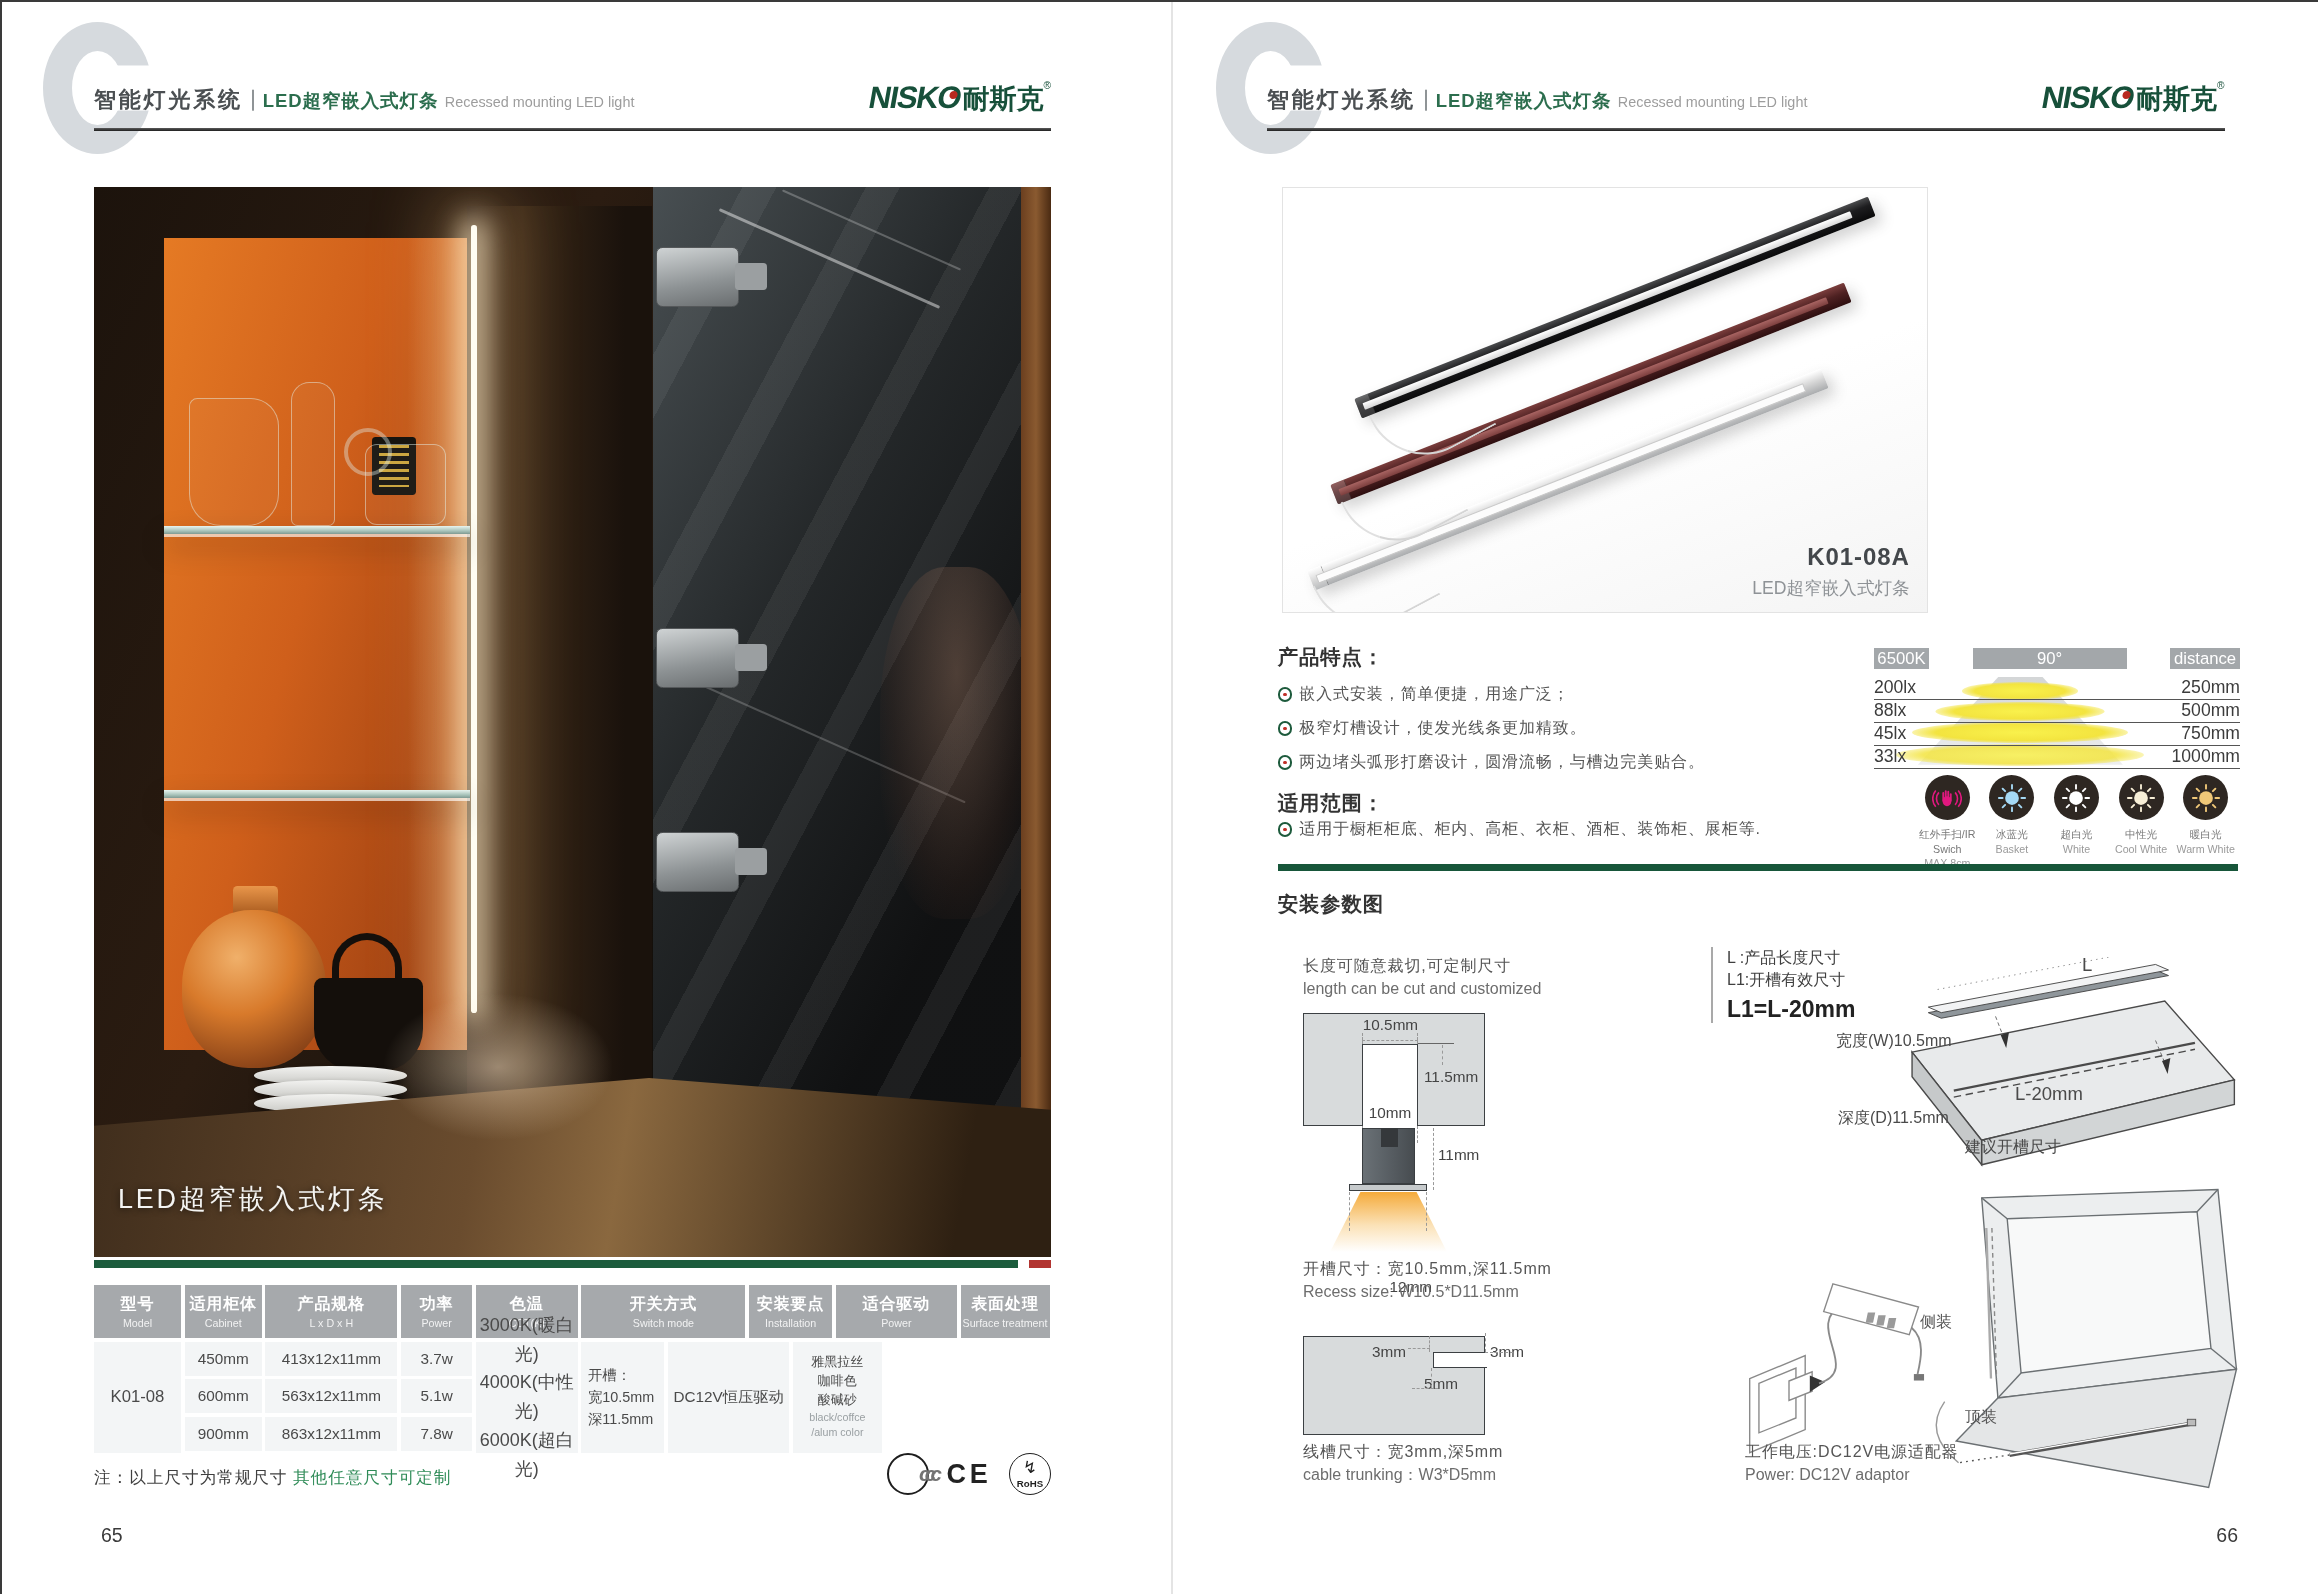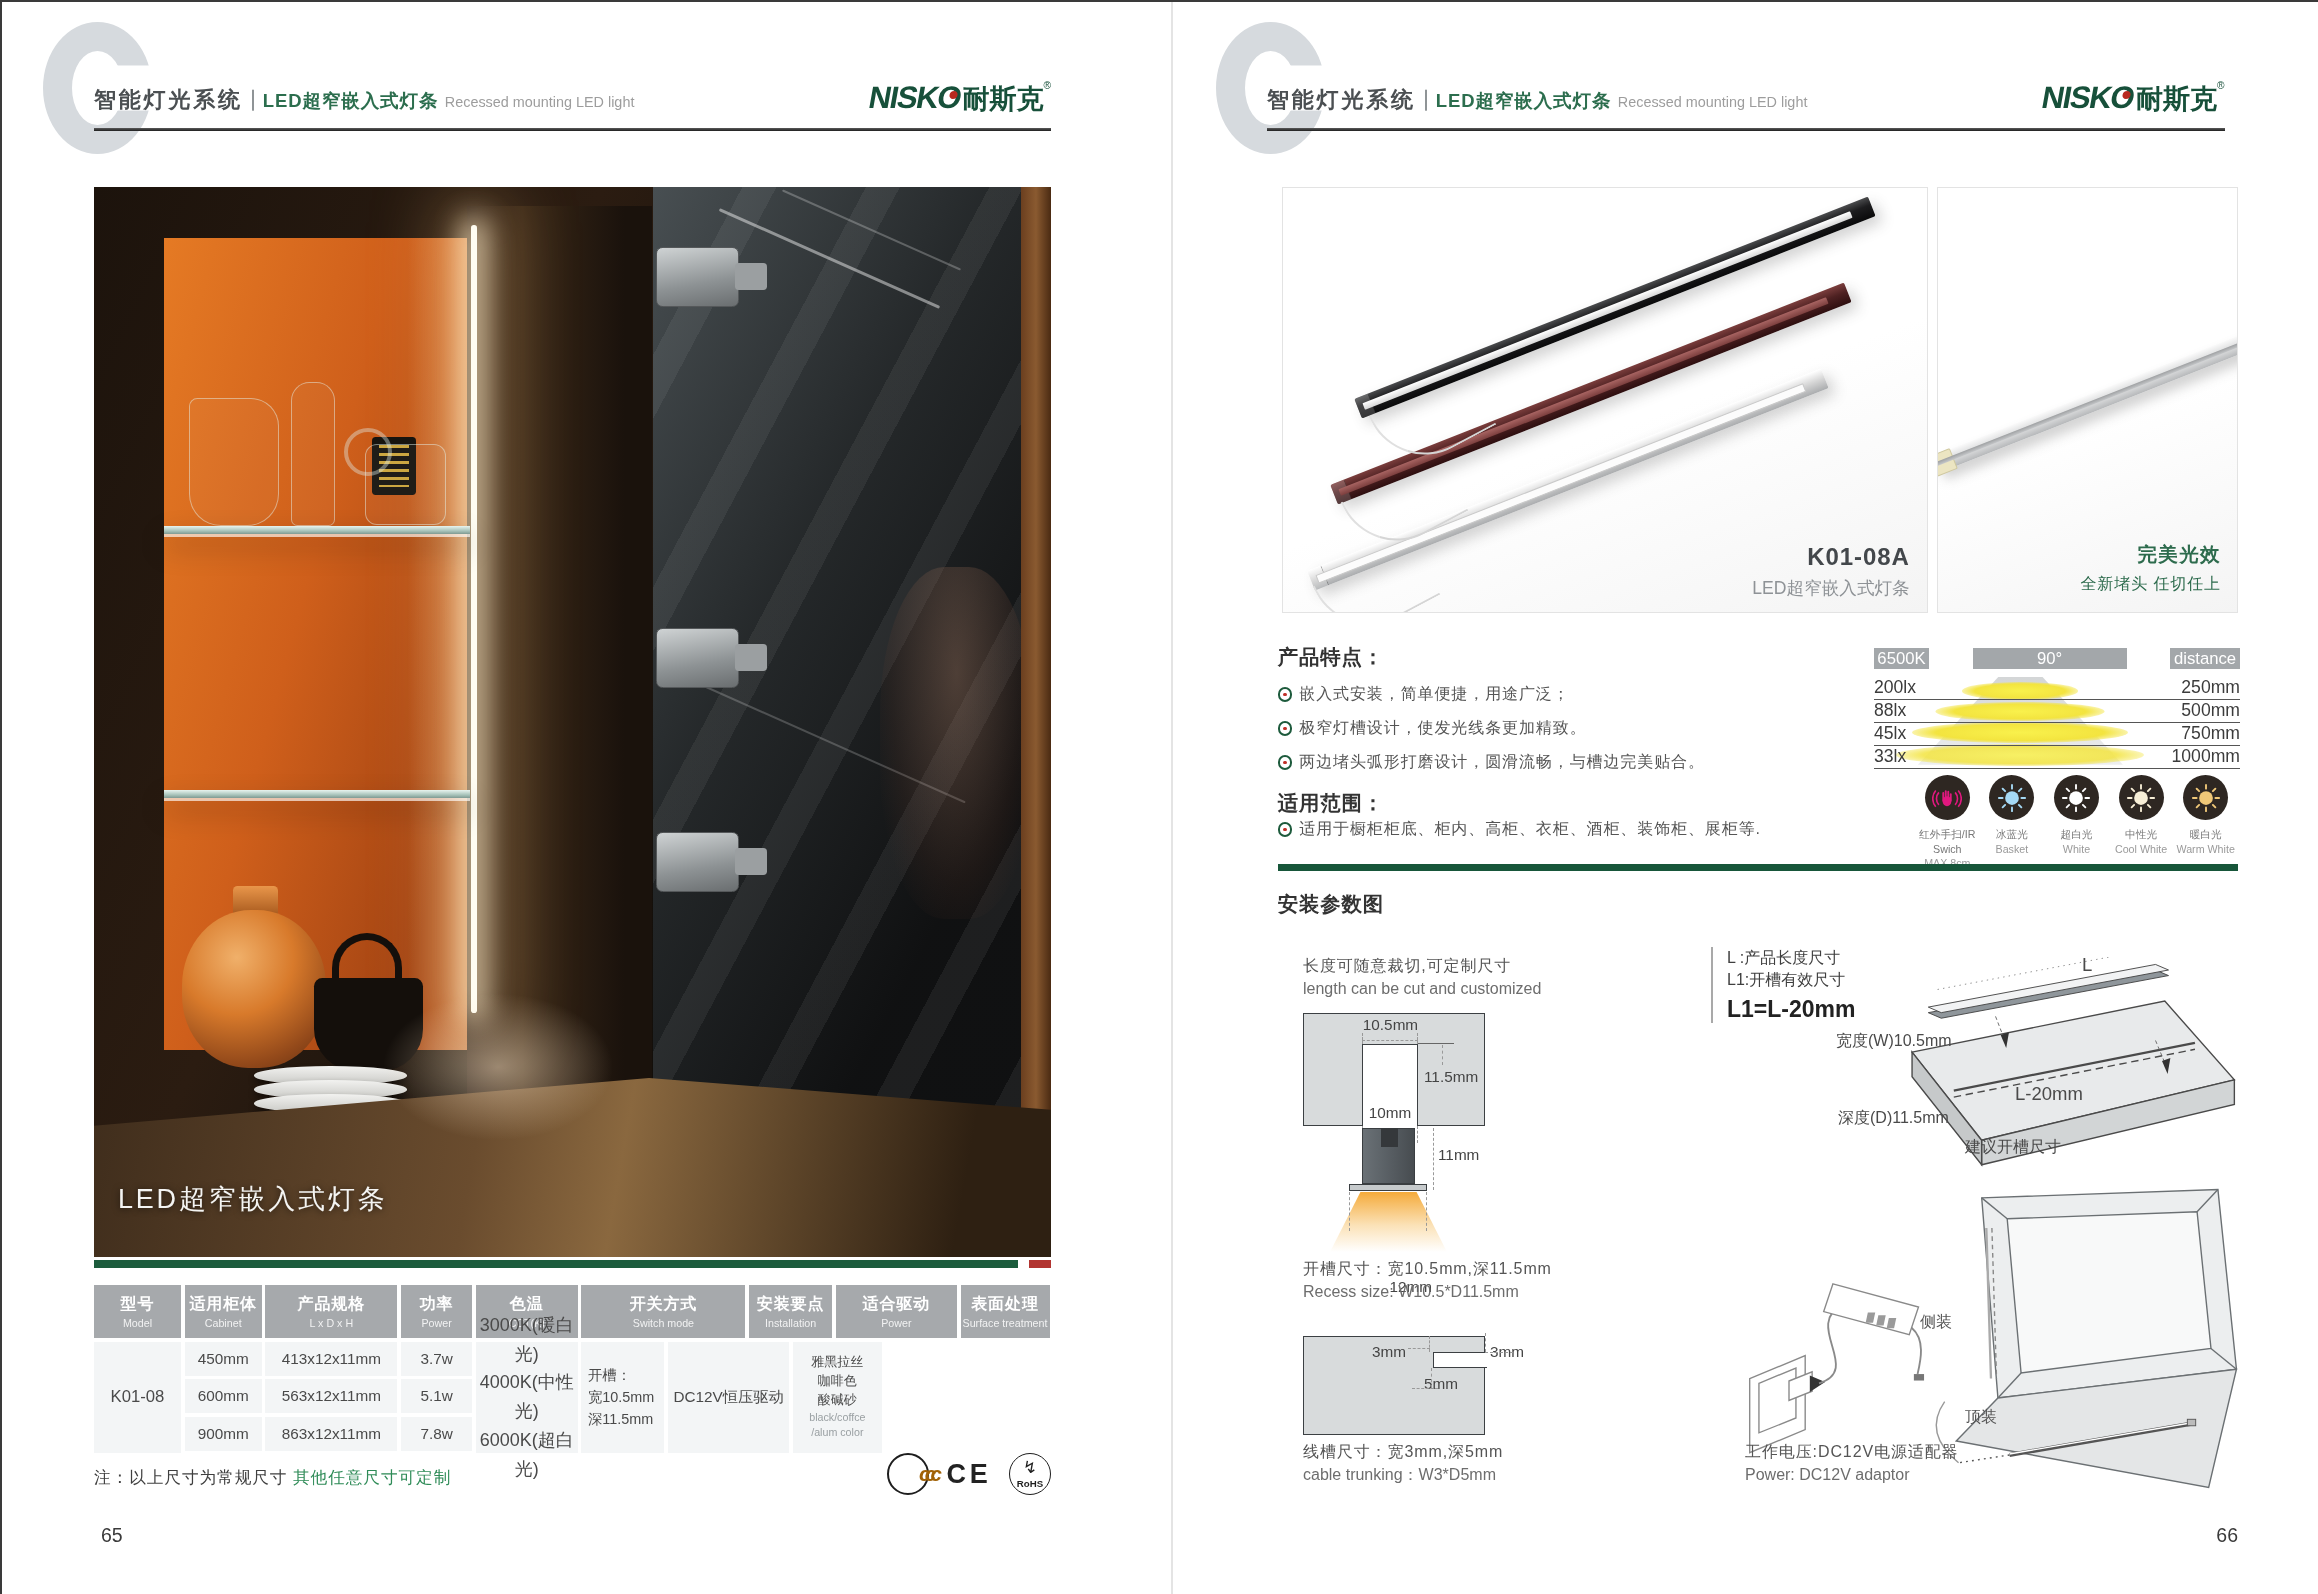--- a/index.html
+++ b/index.html
@@ -311,21 +311,21 @@
         </div>
       </div>
     </div>
 
     <div class="note">
       <span>注：以上尺寸为常规尺寸 </span><span class="hl">其他任意尺寸可定制</span>
     </div>
 
     <div class="certrow">
       <div class="cert-circle">
-        <span style="font-size:20.4px;font-weight:700;font-style:italic;letter-spacing:-5.6px;color:#a16207;padding-right:4.6px;margin-left:44px;">ccc</span>
+        <span style="font-size:20.4px;font-weight:700;font-style:italic;letter-spacing:-5.6px;color:#737373;padding-right:4.6px;margin-left:44px;">ccc</span>
       </div>
       <div style="font-size:27px;font-weight:700;color:#222;letter-spacing:3.7px;">CE</div>
       <div class="cert-circle" style="border-width:1.9px;">
         <span style="font-size:16.7px;color:#1e1e1e;position:absolute;top:2.8px;">↯</span>
         <span style="font-size:9.7px;font-weight:700;color:#1e1e1e;position:absolute;bottom:4.6px;">RoHS</span>
       </div>
     </div>
 
     <div class="pagenum" style="left:7px;">65</div>
   </section>
@@ -353,27 +353,20 @@
       </div>
       <div class="strip" style="width:552px;left:8.3px;top:281px;background:linear-gradient(180deg,#ffffff,#d4d4d4 50%,#aaacae);">
         <div class="ch" style="background:#fcfcfc;border:0.5px solid #c9c9c9;"></div>
       </div>
       <div class="wire" style="left:95px;top:199px;"></div>
       <div class="wire" style="left:67px;top:285px;"></div>
       <div class="wire" style="left:39px;top:369px;"></div>
       <div class="p1cap">
         <div class="p1model">K01-08A</div>
         <div class="p1sub">LED超窄嵌入式灯条</div>
-      </div>
-    </div>
-    <div class="rphoto" style="left:670px;width:301px;">
-      <div class="bar"></div>
-      <div class="p2cap">
-        <div class="p2l1">完美光效</div>
-        <div class="p2l2">全新堵头 任切任上</div>
       </div>
     </div>
 
     <div class="abs" style="left:10.7px;top:641px;">
       <div class="sec-title">产品特点：</div>
       <div class="feat-item">
           <span class="dot-ico"></span>
           <span>嵌入式安装，简单便捷，用途广泛；</span>
         </div>
       <div class="feat-item">

